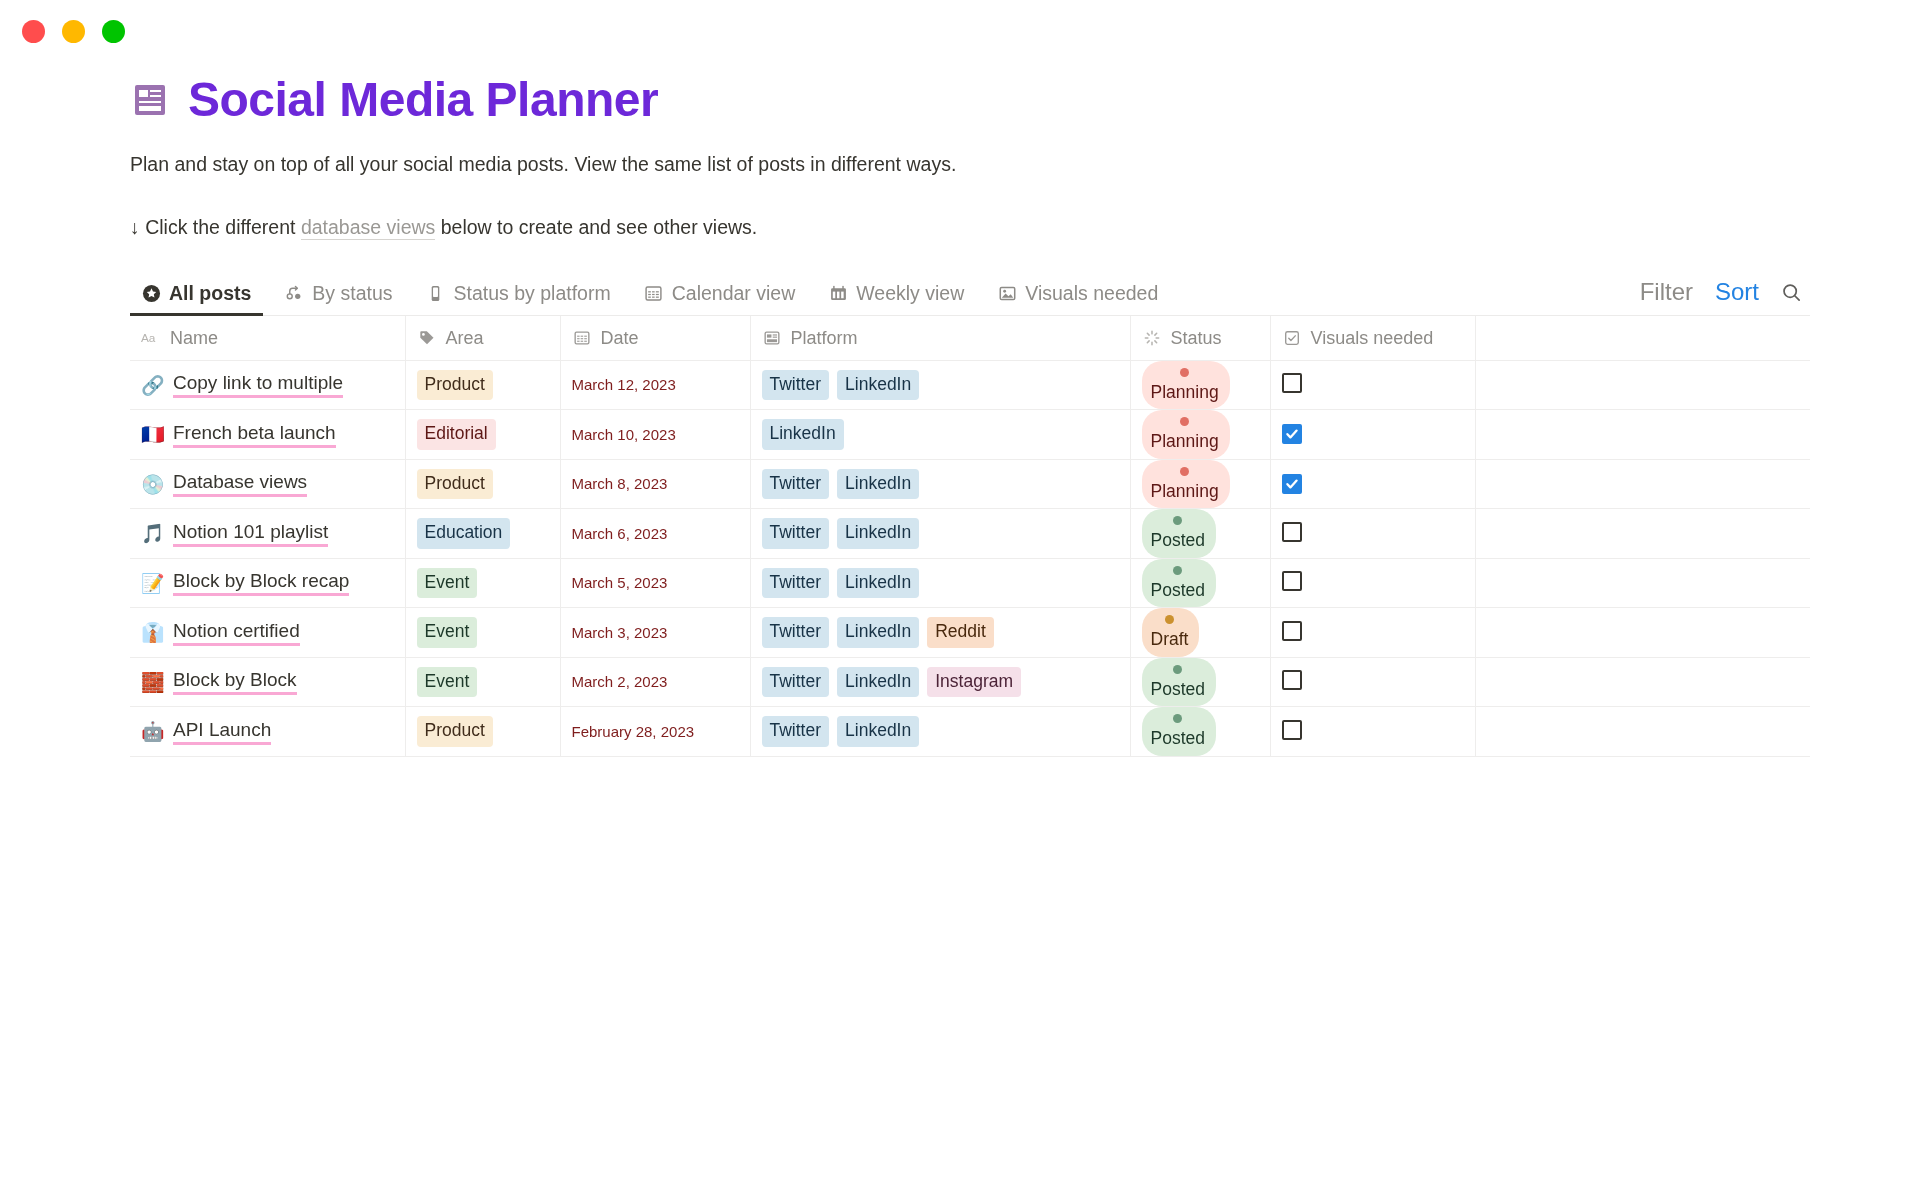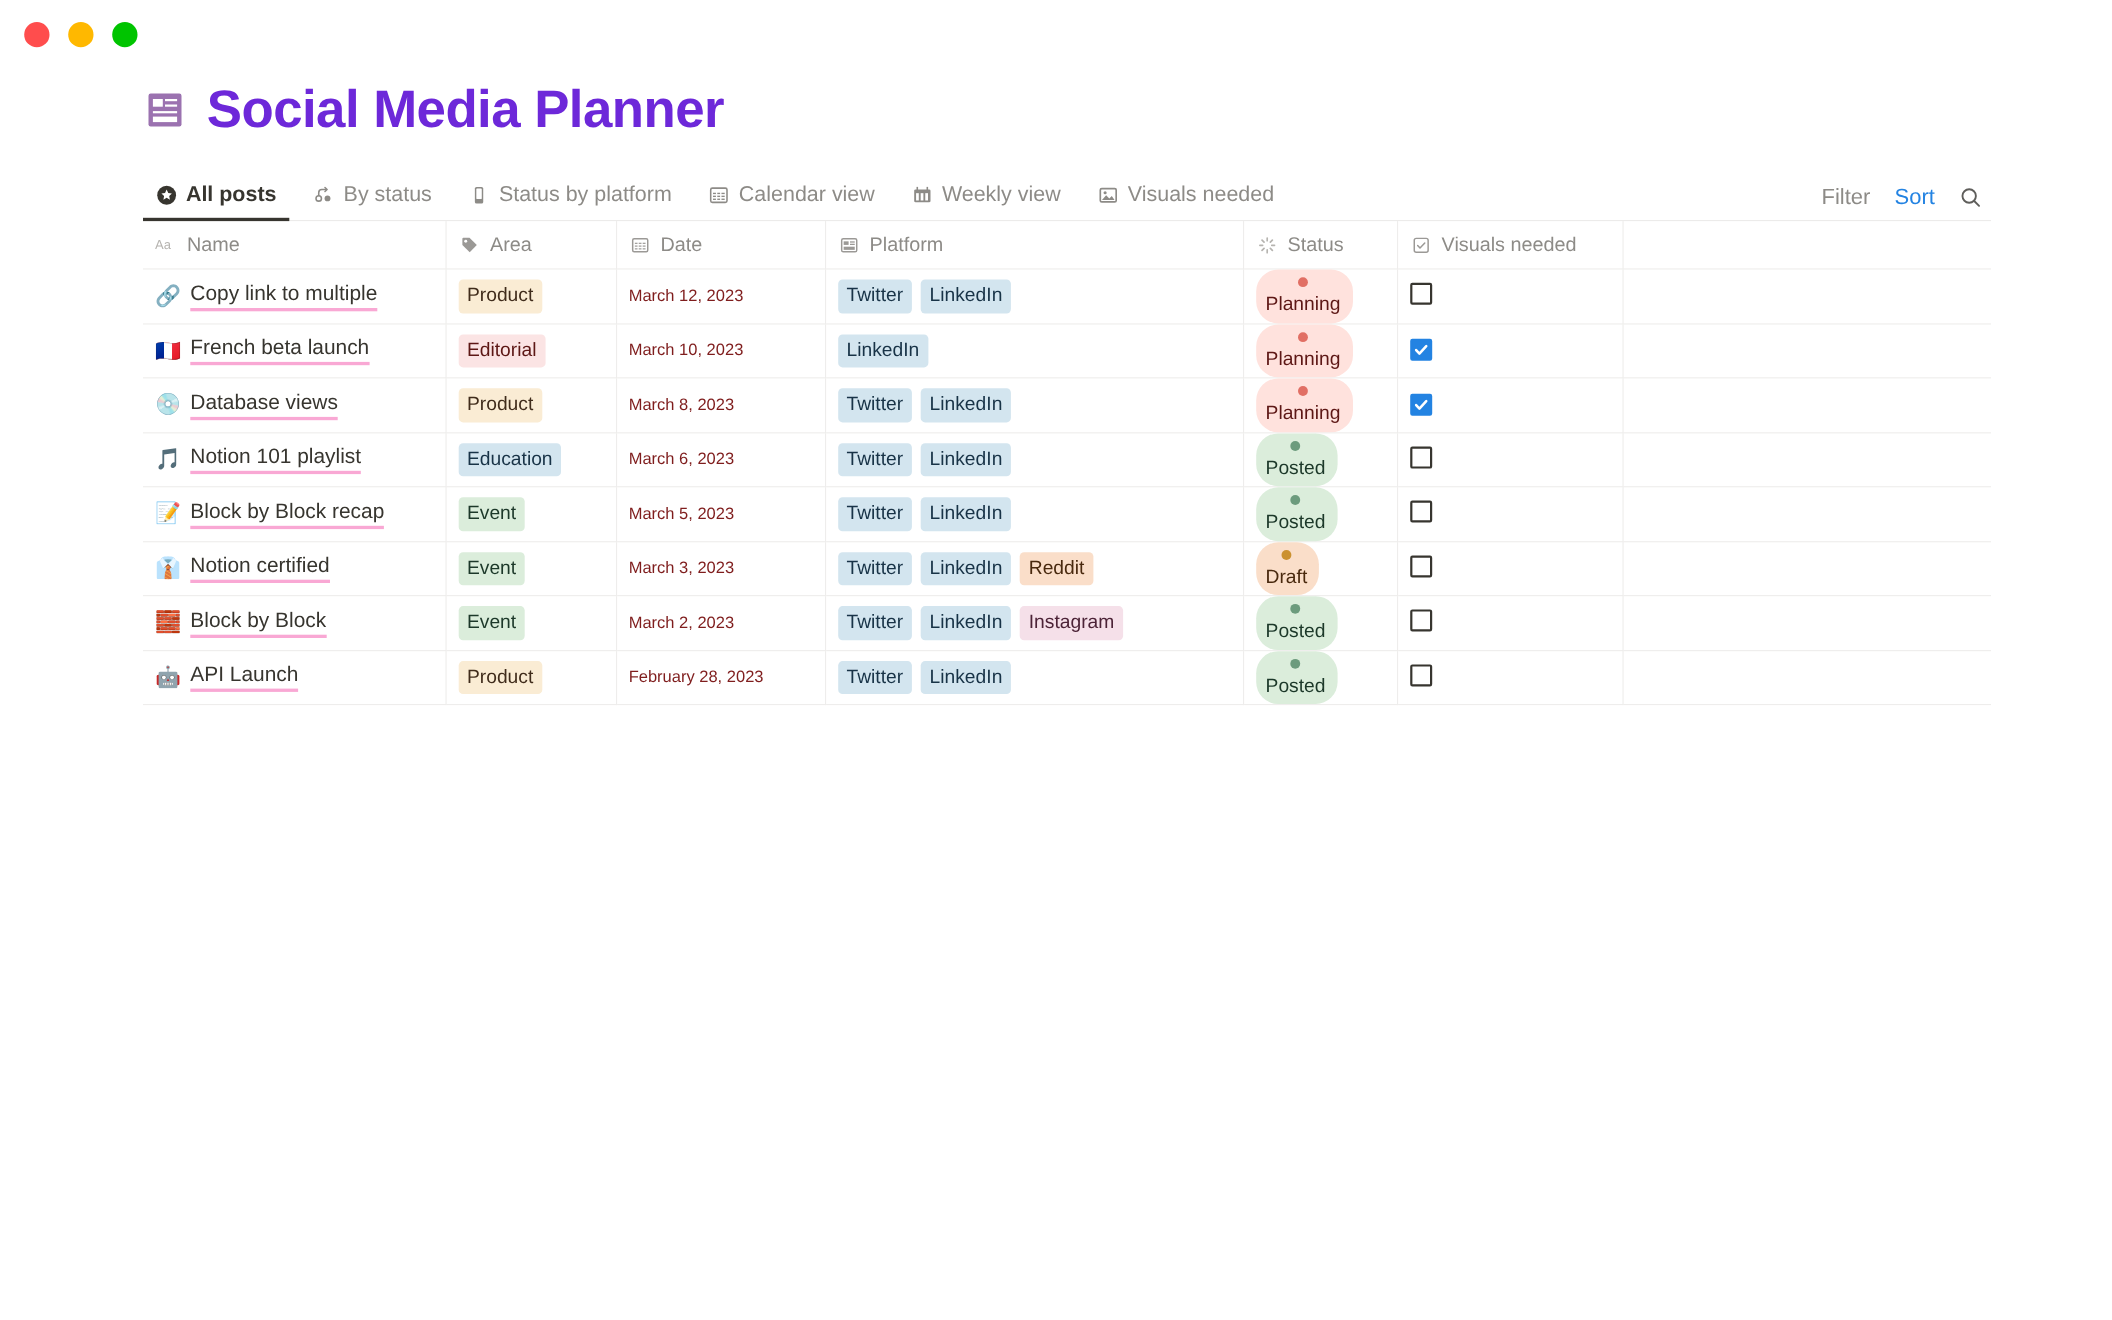--- a/index.html
+++ b/index.html
@@ -131,21 +131,21 @@
   }
 
   .views-actions {
     display: flex;
     align-items: center;
     gap: 22px;
     padding-bottom: 9px;
     padding-right: 6px;
   }
   .action-text {
-    font-size: 20px;
+    font-size: 24px;
     color: #8d8b87;
     cursor: pointer;
   }
   .action-text.accent { color: #2383e2; }
   .action-icon { cursor: pointer; display: inline-flex; }
 
   
   .db-table {
     width: 1680px;
     border-collapse: collapse;
@@ -249,21 +249,25 @@
           <rect x="6" y="7" width="9" height="7" fill="#ffffff"></rect>
           <rect x="17" y="7" width="11" height="2" fill="#ffffff"></rect>
           <rect x="17" y="12" width="11" height="2" fill="#ffffff"></rect>
           <rect x="6" y="18" width="22" height="2" fill="#ffffff"></rect>
           <rect x="6" y="23" width="22" height="5" fill="#ffffff"></rect>
         </svg>
       </span>
       <h1 class="page-title">Social Media Planner</h1>
     </div>
 
-
+    <div class="page-desc">Plan and stay on top of all your social media posts. View the same list of posts in different ways.</div>
+
+    <div class="page-hint">
+      <span>↓ Click the different </span><span class="inline-link">database views</span><span> below to create and see other views.</span>
+    </div>
 
     <div class="views-bar">
       <div class="views-tabs">
 
         <div class="view-tab active">
           <span class="vicon">
             <svg width="19" height="19" viewBox="0 0 20 20">
                 <circle cx="10" cy="10" r="9" fill="#37352f"></circle>
                 <path d="M10 4.6l1.55 3.25 3.45.45-2.55 2.4.66 3.5L10 12.5l-3.11 1.7.66-3.5-2.55-2.4 3.45-.45z" fill="#fff"></path>
               </svg>

